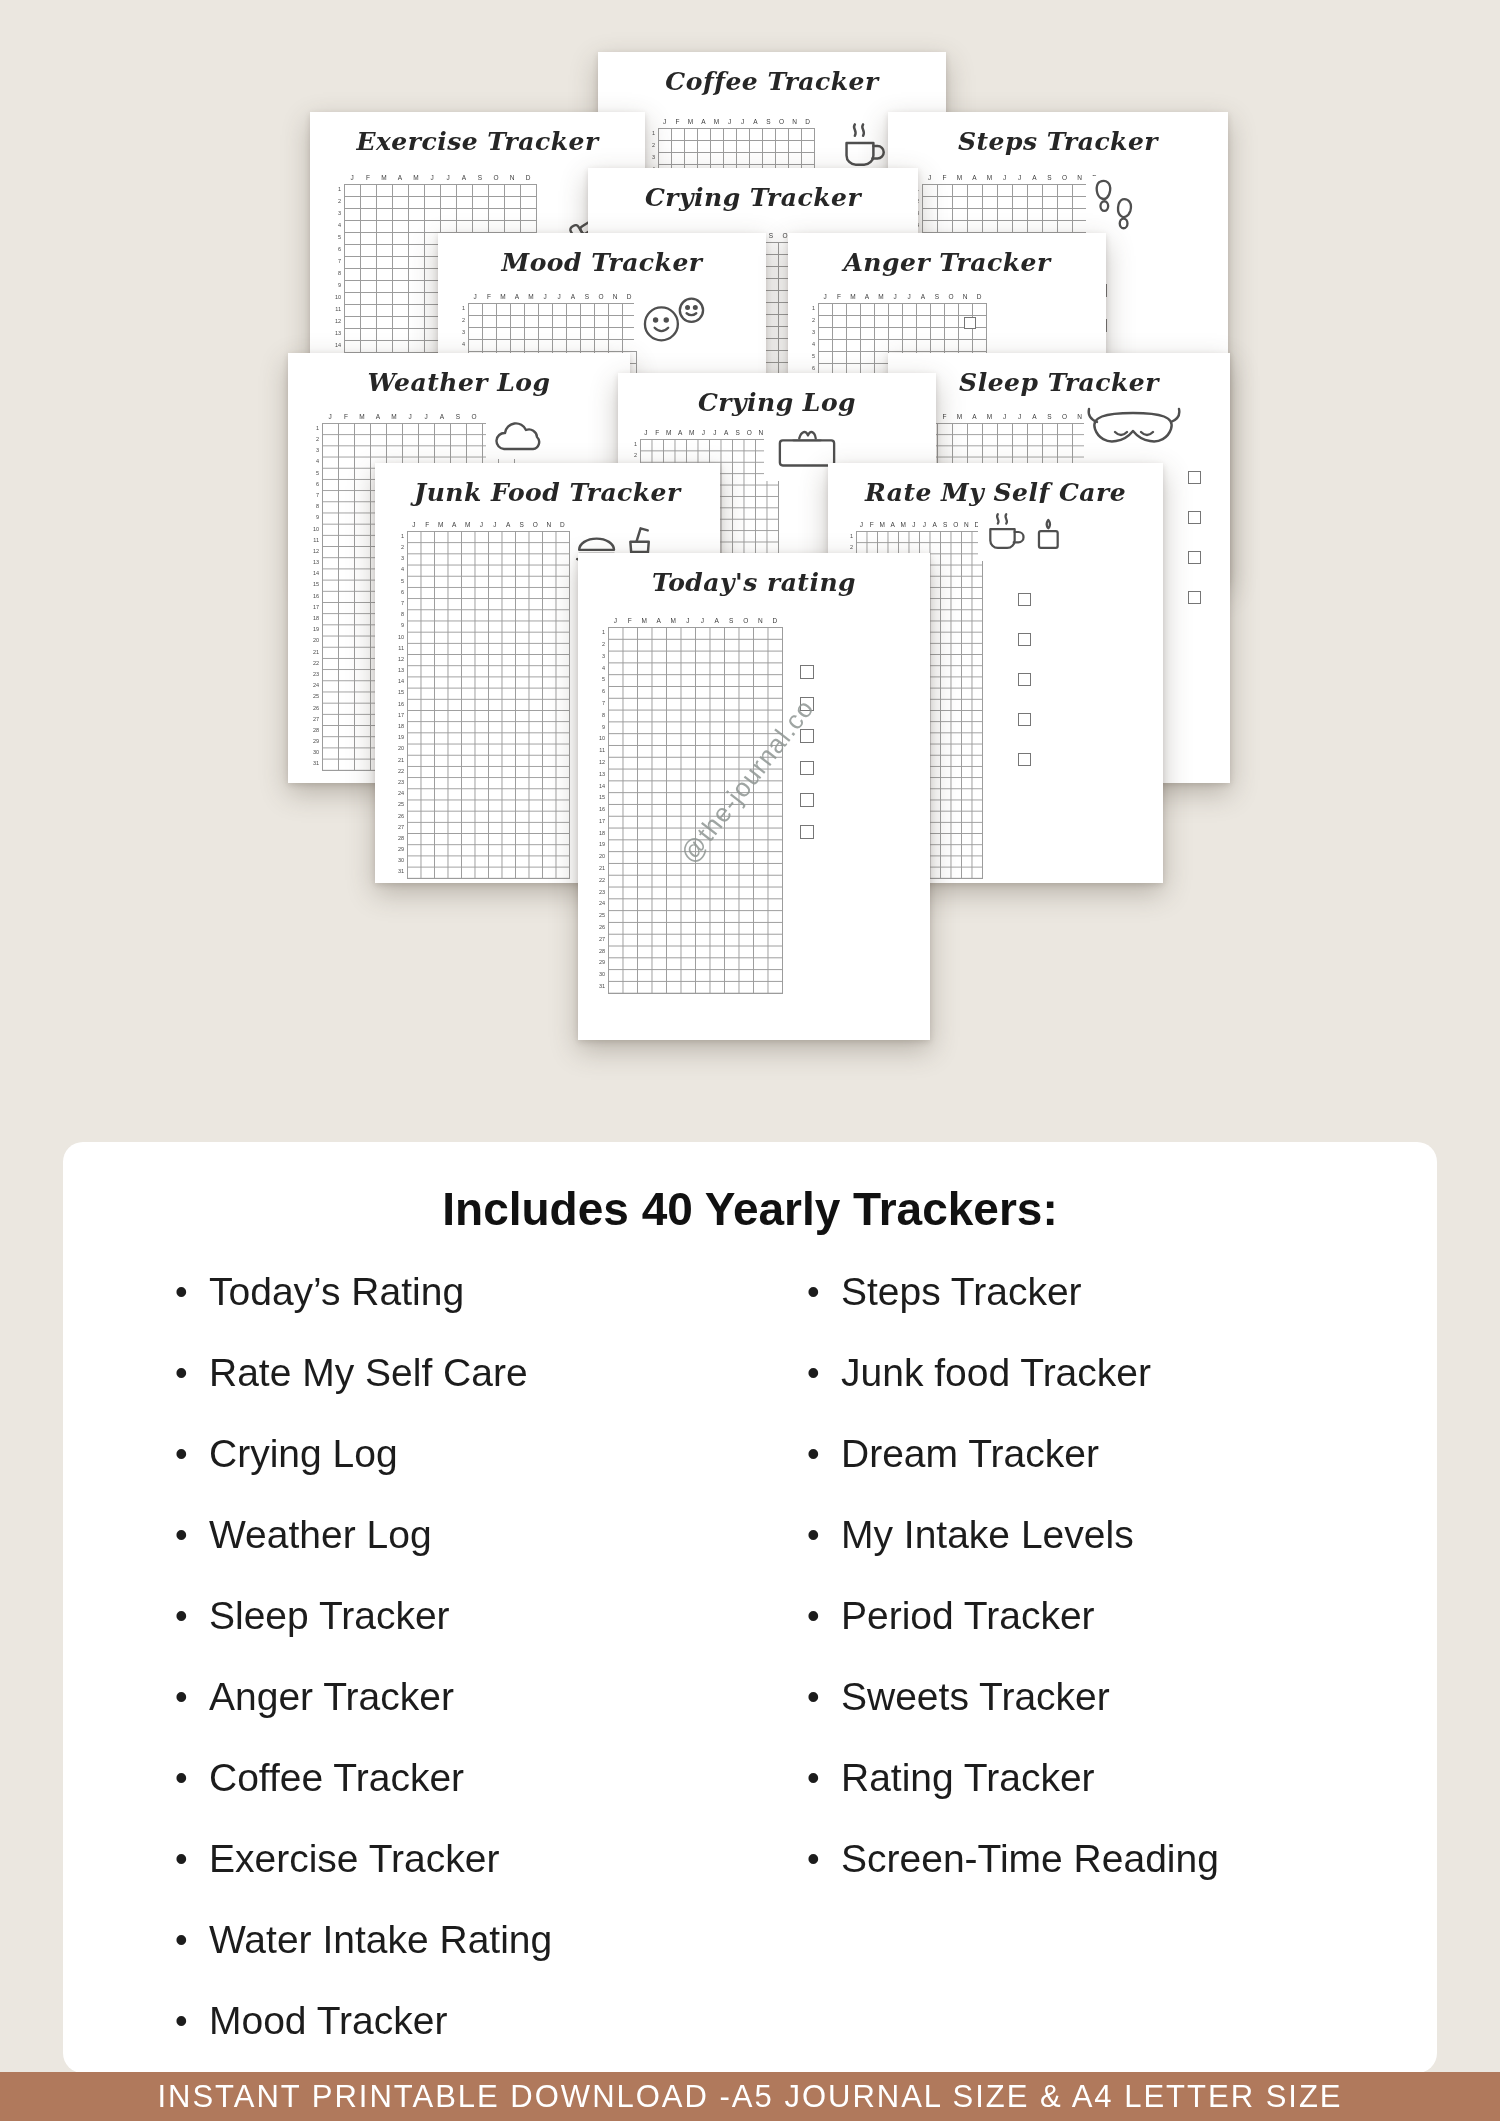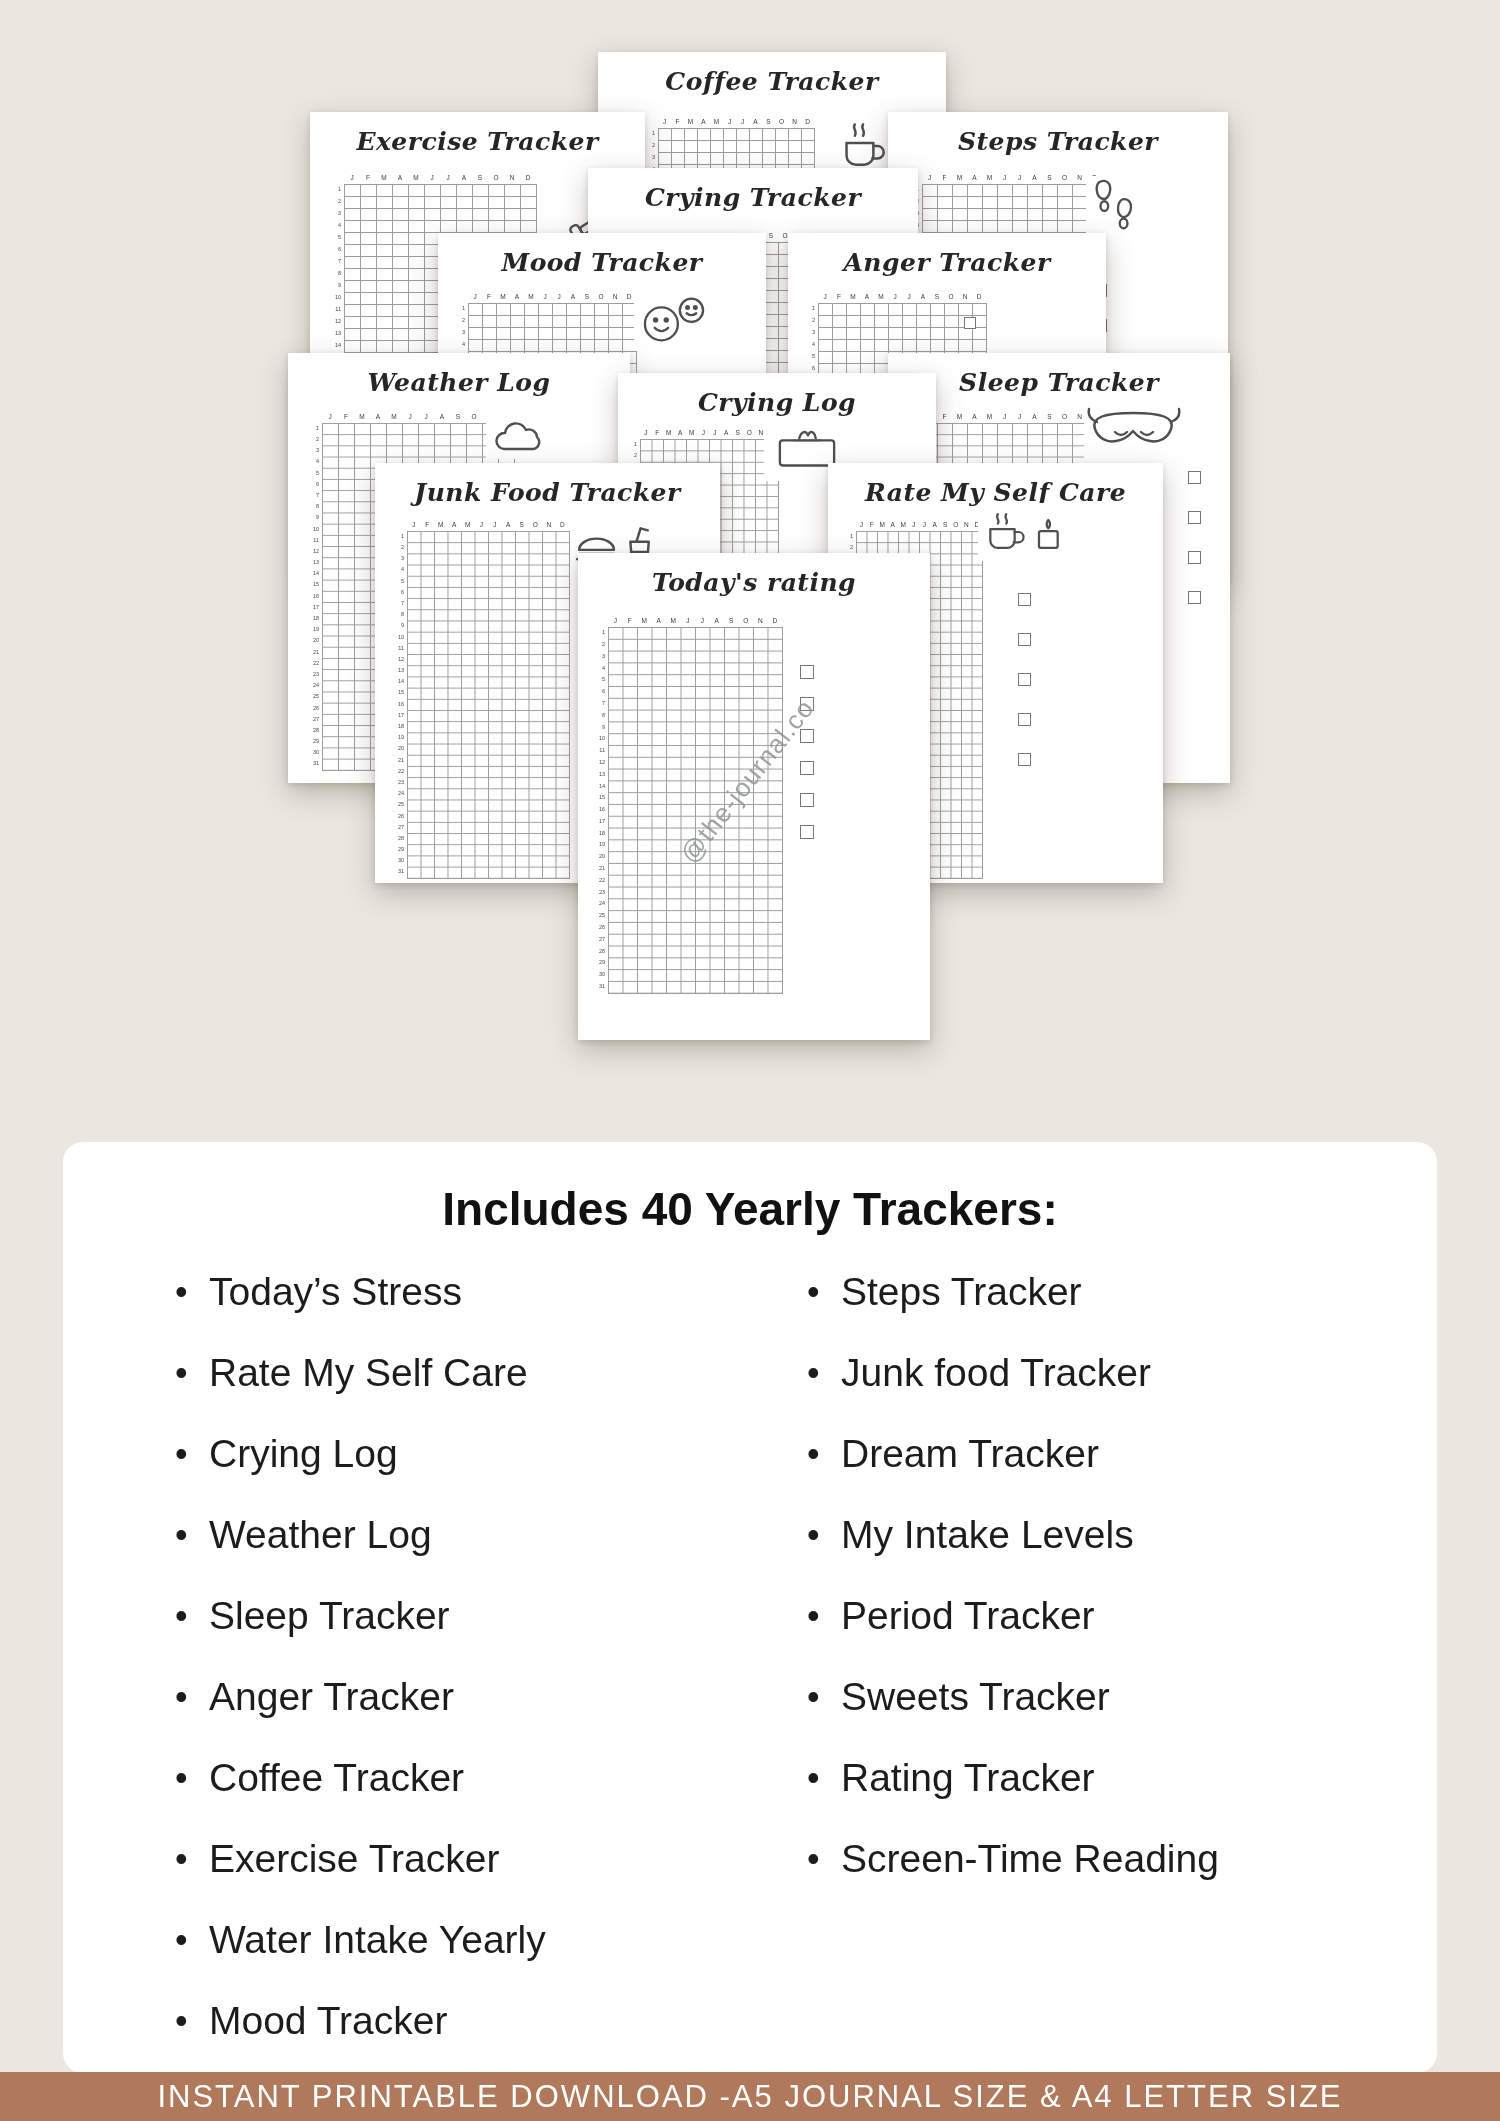--- a/index.html
+++ b/index.html
@@ -799,29 +799,29 @@
           <div class="checkbox" style="width: 12px; height: 12px; margin-bottom: 18px;"></div>
           <div class="checkbox" style="width: 12px; height: 12px; margin-bottom: 18px;"></div>
         </div>
       </div>
     </div>
 
   <div class="card">
     <h1 class="card-title">Includes 40 Yearly Trackers:</h1>
     <div class="columns">
       <ul class="col">
-          <li>Today’s Stress</li>
+          <li>Today’s Rating</li>
           <li>Rate My Self Care</li>
           <li>Crying Log</li>
           <li>Weather Log</li>
           <li>Sleep Tracker</li>
           <li>Anger Tracker</li>
           <li>Coffee Tracker</li>
           <li>Exercise Tracker</li>
-          <li>Water Intake Yearly</li>
+          <li>Water Intake Rating</li>
           <li>Mood Tracker</li>
         </ul>
       <ul class="col">
           <li>Steps Tracker</li>
           <li>Junk food Tracker</li>
           <li>Dream Tracker</li>
           <li>My Intake Levels</li>
           <li>Period Tracker</li>
           <li>Sweets Tracker</li>
           <li>Rating Tracker</li>

